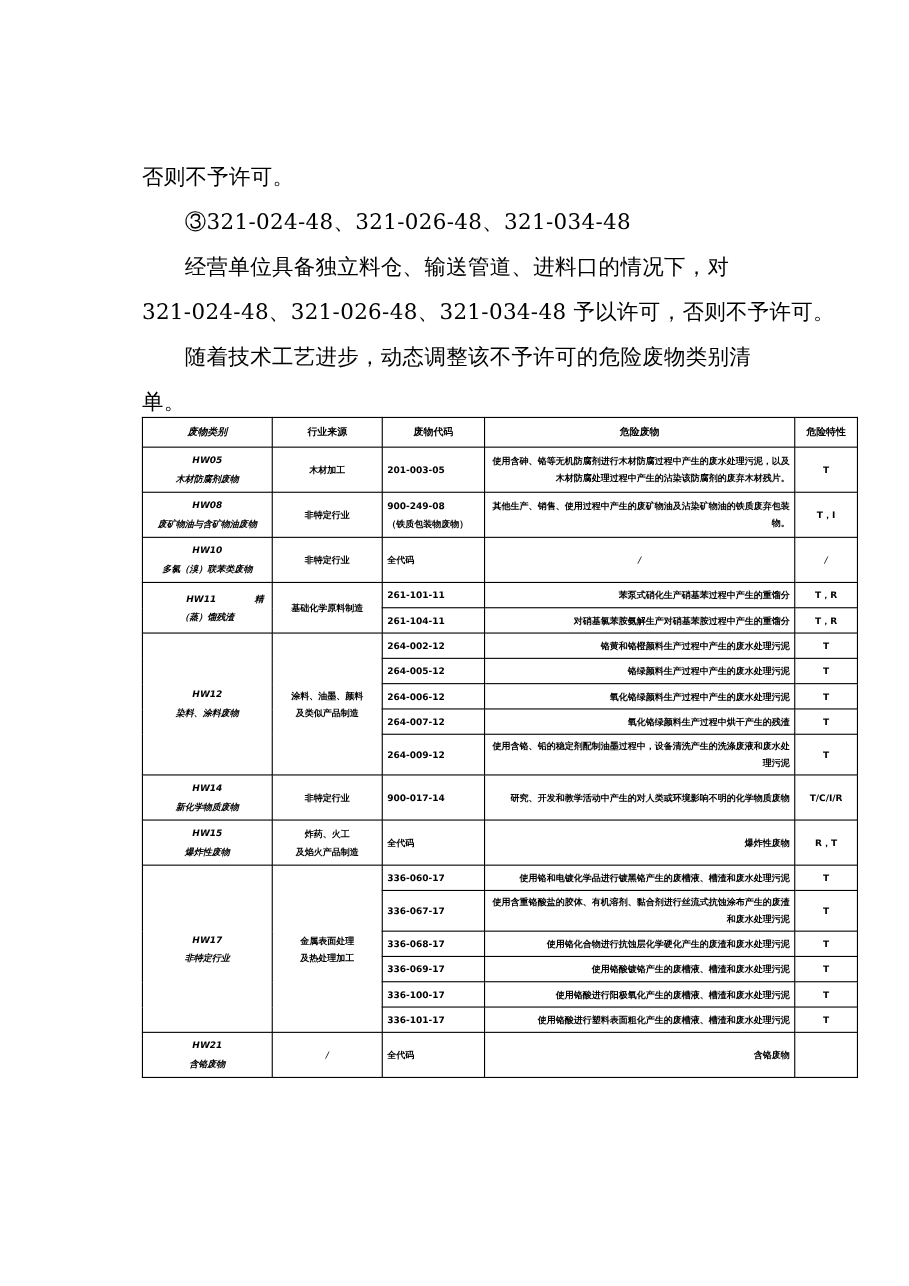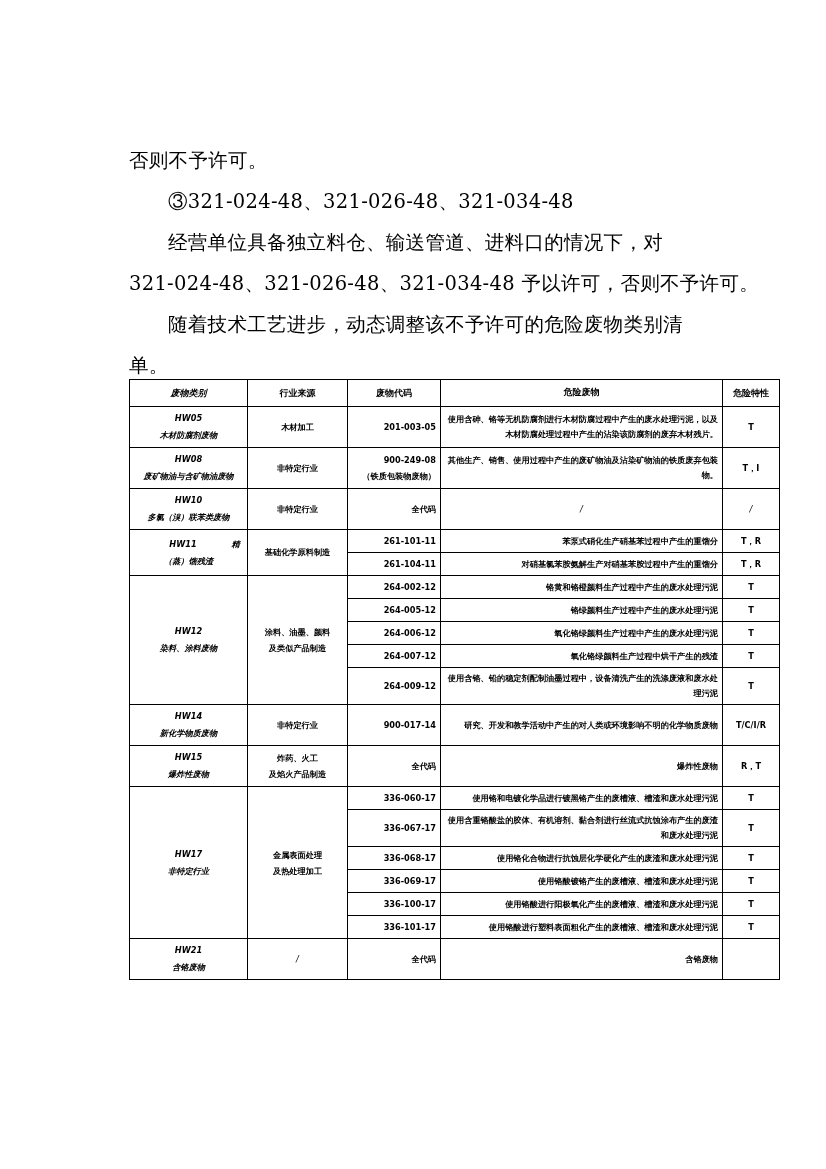--- a/index.html
+++ b/index.html
@@ -60,21 +60,21 @@
     font-weight: bold;
   }
   .waste-table thead th {
     text-align: center;
     font-size: 9px;
     height: 22px;
     padding: 2px 2px;
   }
   .col-cat   { width: 113px; text-align: center; font-style: italic; }
   .col-ind   { width: 95px;  text-align: center; }
-  .col-code  { width: 88px;  text-align: right; }
+  .col-code  { width: 88px;  text-align: left; }
   .col-desc  { width: 277px; text-align: left; padding-left: 7px; }
   .col-haz   { width: 52px;  text-align: center; }
 
   .cat-cell .cat-id {
     display: block;
     line-height: 17px;
   }
   .cat-cell .cat-name {
     display: block;
     line-height: 17px;

